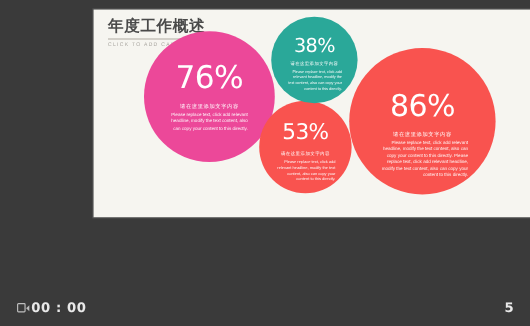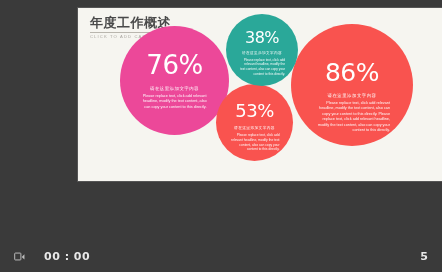--- a/index.html
+++ b/index.html
@@ -132,21 +132,21 @@
     left: 138px; top: 76px;
     width: 77px;  height: 77px;
     padding-top: 18px;
   }
   .b-53 .pct { font-size: 18px; }
   .b-53 .cn  { font-size: 3.7px; margin-top: 6px; letter-spacing: .4px; }
   .b-53 .en  { font-size: 3.3px; margin-top: 2px; width: 50px; }
 
   
   .b-86 {
-    left: 213px; top: 16px;
+    left: 213px; top: 32px;
     width: 122px; height: 122px;
     padding-top: 36px;
   }
   .b-86 .pct { font-size: 25px; }
   .b-86 .cn  { font-size: 4.4px; margin-top: 8px; letter-spacing: .5px; }
   .b-86 .en  { font-size: 3.8px; margin-top: 2px; width: 76px; }
 
   
   .statusbar {
     position: absolute;
@@ -157,21 +157,21 @@
     background: #3a3a3a;
     display: flex;
     align-items: center;
     justify-content: space-between;
     padding: 0 14px;
     box-sizing: border-box;
   }
   .status-left {
     display: flex;
     align-items: center;
-    gap: 19px;
+    gap: 1px;
   }
   .timer-icon {
     width: 11px;
     height: 11px;
     display: block;
     opacity: .85;
   }
   .timer-text {
     font-family: "DejaVu Sans", "Liberation Sans", sans-serif;
     font-size: 11px;

